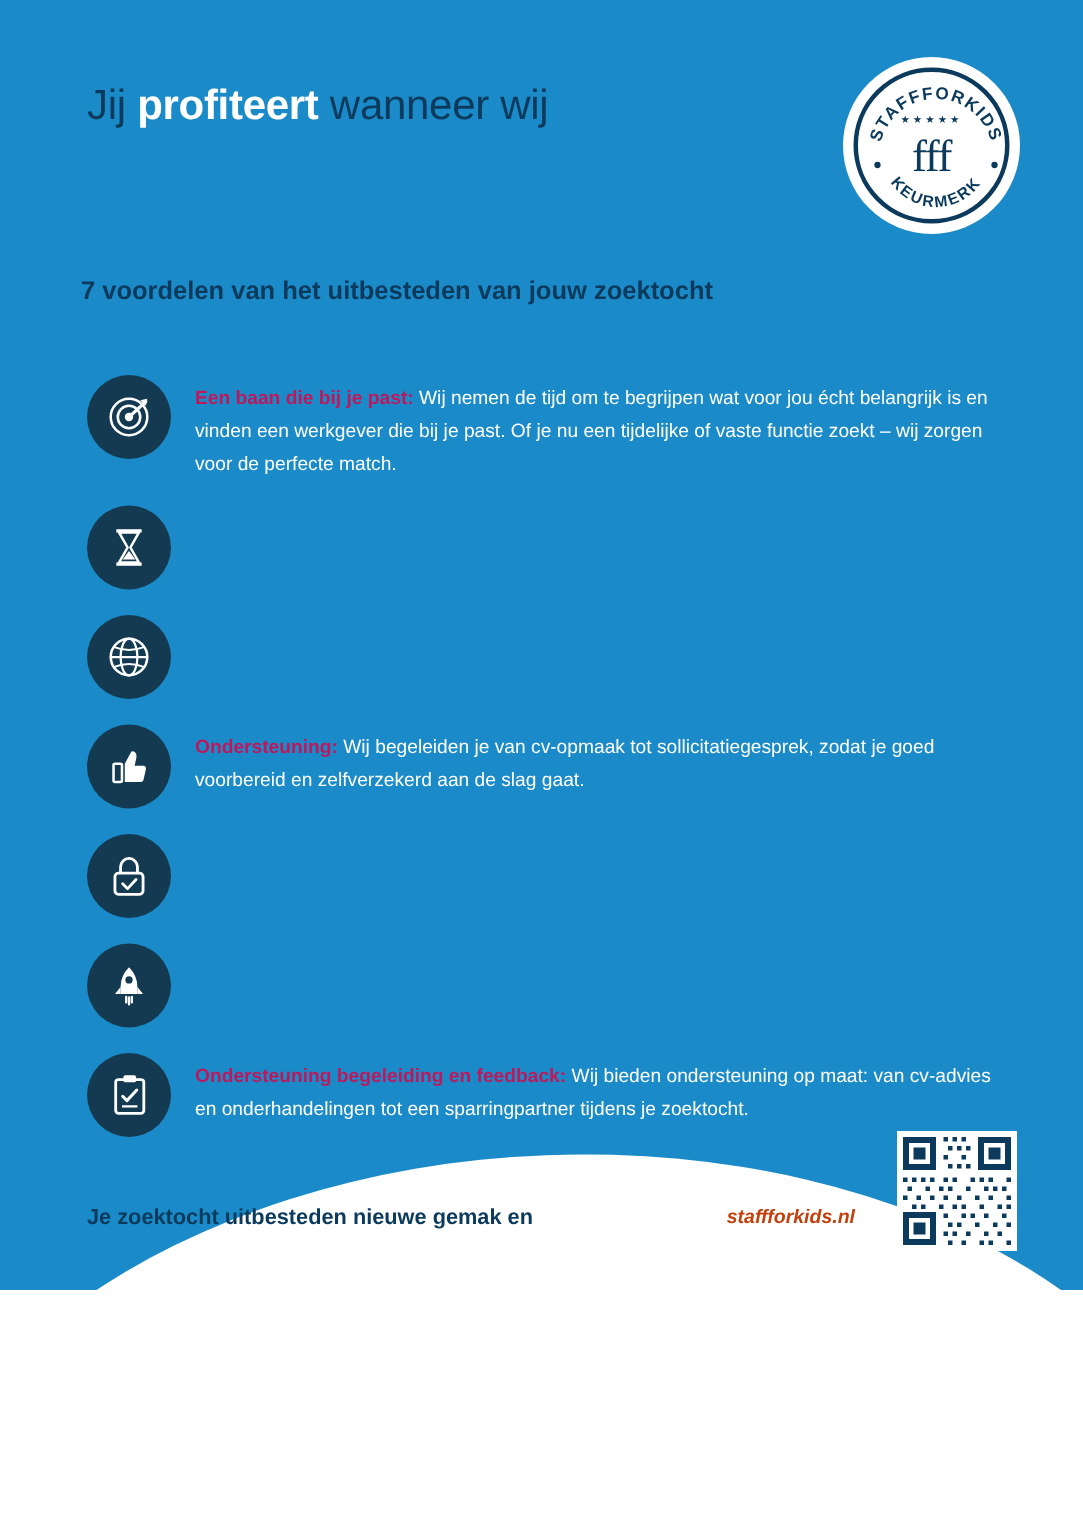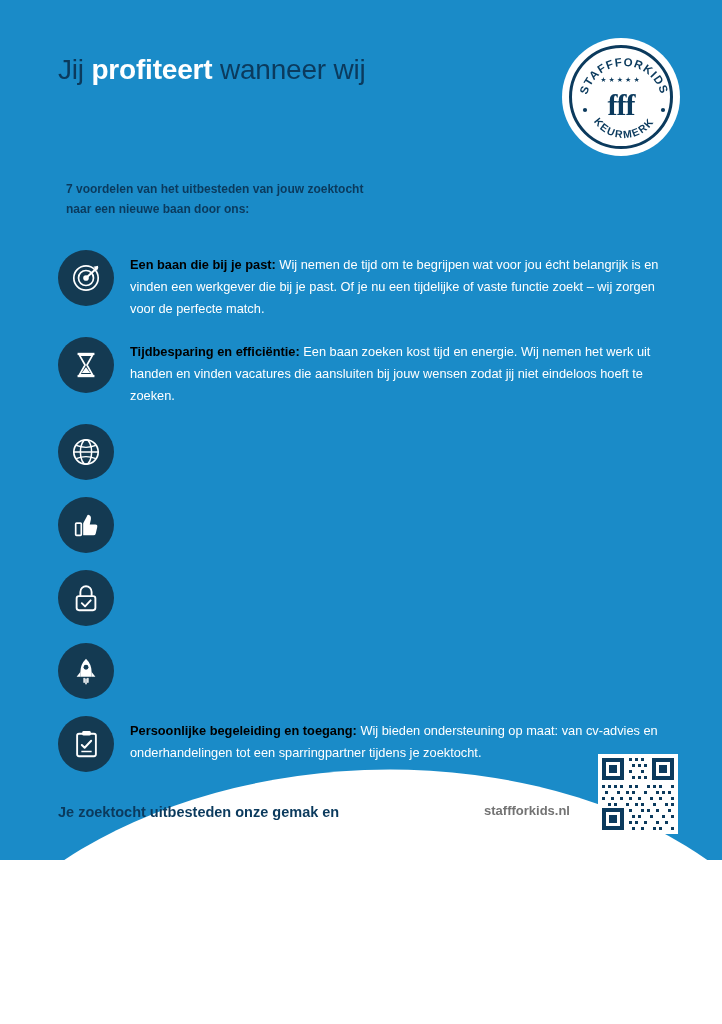--- a/index.html
+++ b/index.html
@@ -63,44 +63,44 @@
   .logo-inner {
     position: relative;
     width: 104px; height: 104px;
     border-radius: 50%;
     border: 3px solid #0b3a5d;
     display: flex; align-items: center; justify-content: center;
   }
   .logo svg { position: absolute; top: 0; left: 0; }
   .logo-fff {
     font-size: 30px;
-    font-weight: bold;
+    font-weight: normal;
     color: #0b3a5d;
     letter-spacing: -1px;
     font-family: "Liberation Serif", serif;
     line-height: 1;
     margin-top: 16px;
   }
   .logo-stars {
     position: absolute;
     top: 28px; left: 0; right: 0;
     text-align: center;
     font-size: 7px;
     color: #0b3a5d;
     letter-spacing: 2px;
   }
 
   
   .intro {
     position: absolute;
-    top: 180px; left: 66px;
+    top: 180px; left: 54px;
     width: 560px;
     color: #0b3a5d;
     font-weight: bold;
-    font-size: 12px;
+    font-size: 17px;
     line-height: 1.65;
   }
 
   
   .benefits {
     position: absolute;
     top: 248px; left: 58px;
     width: 610px;
   }
   .benefit {
@@ -117,38 +117,39 @@
     margin-right: 16px;
     margin-top: 2px;
   }
   .benefit-icon svg { display: block; }
   .benefit-text {
     font-size: 12.8px;
     line-height: 1.72;
     color: #ffffff;
     padding-top: 6px;
   }
-  .benefit-text .t { font-weight: bold; color: #000000; }
+  .benefit-text .t { font-weight: bold; color: #be185d; }
 
   
   .footer-text {
     position: absolute;
     left: 58px; bottom: 36px;
     width: 380px;
     color: #0b3a5d;
     font-weight: bold;
     font-size: 14.5px;
     line-height: 1.62;
   }
   .footer-url {
     position: absolute;
     right: 152px; bottom: 42px;
-    color: #737373;
+    color: #c2410c;
     font-weight: bold;
     font-size: 13px;
+    font-style: italic;
   }
   .qr {
     position: absolute;
     right: 44px; bottom: 26px;
     width: 80px; height: 80px;
     background: #ffffff;
   }
   .qr svg { display: block; }
 </style>
 </head>
@@ -179,21 +180,20 @@
         <circle cx="13" cy="62" r="2.1" fill="#0b3a5d"></circle>
         <circle cx="91" cy="62" r="2.1" fill="#0b3a5d"></circle>
       </svg>
       <div class="logo-stars">★★★★★</div>
       <div class="logo-fff">fff</div>
     </div>
   </div>
 
   <div class="intro">
     <div>7 voordelen van het uitbesteden van jouw zoektocht</div>
-    <div>naar een nieuwe baan door ons:</div>
   </div>
 
   <div class="benefits">
 
     <div class="benefit">
       <div class="benefit-icon">
         <svg width="30" height="30" viewBox="0 0 32 32">
           <circle cx="16" cy="16" r="13" fill="none" stroke="#ffffff" stroke-width="1.8"></circle>
           <circle cx="16" cy="16" r="8" fill="none" stroke="#ffffff" stroke-width="1.8"></circle>
           <circle cx="16" cy="16" r="3" fill="#ffffff"></circle>
@@ -208,23 +208,20 @@
 
     <div class="benefit">
       <div class="benefit-icon">
         <svg width="28" height="30" viewBox="0 0 28 32">
           <rect x="5" y="3" width="18" height="2.4" fill="#ffffff"></rect>
           <rect x="5" y="26.6" width="18" height="2.4" fill="#ffffff"></rect>
           <path d="M7 5.4 L21 5.4 L15 16 L21 26.6 L7 26.6 L13 16 Z" fill="none" stroke="#ffffff" stroke-width="1.8" stroke-linejoin="round"></path>
           <path d="M9.5 24.6 L18.5 24.6 L14 18.5 Z" fill="#ffffff"></path>
         </svg>
       </div>
-      <div class="benefit-text">
-        <span class="t">Tijdbesparing en efficiëntie:</span><span> Een baan zoeken kost tijd en energie. Wij nemen het werk uit handen en vinden vacatures die aansluiten bij jouw wensen zodat jij niet eindeloos hoeft te zoeken.</span>
-      </div>
     </div>
 
     <div class="benefit">
       <div class="benefit-icon">
         <svg width="30" height="30" viewBox="0 0 32 32">
           <circle cx="16" cy="16" r="13" fill="none" stroke="#ffffff" stroke-width="1.8"></circle>
           <ellipse cx="16" cy="16" rx="6" ry="13" fill="none" stroke="#ffffff" stroke-width="1.6"></ellipse>
           <line x1="3" y1="16" x2="29" y2="16" stroke="#ffffff" stroke-width="1.6"></line>
           <path d="M5.5 9 Q16 13 26.5 9" fill="none" stroke="#ffffff" stroke-width="1.4"></path>
           <path d="M5.5 23 Q16 19 26.5 23" fill="none" stroke="#ffffff" stroke-width="1.4"></path>
@@ -232,20 +229,23 @@
       </div>
     </div>
 
     <div class="benefit">
       <div class="benefit-icon">
         <svg width="30" height="30" viewBox="0 0 32 32">
           <path d="M13 14 L13 27 L24 27 Q26 27 26.4 25 L28 18 Q28.4 15.5 26 15.5 L20 15.5 L21.2 10 Q21.8 6 19 5.2 Q17.6 4.8 17 6.6 L13 14 Z" fill="#ffffff"></path>
           <rect x="5" y="14" width="6" height="13" rx="1" fill="none" stroke="#ffffff" stroke-width="1.8"></rect>
         </svg>
       </div>
+      <div class="benefit-text">
+        <span class="t">Ondersteuning:</span><span> Wij begeleiden je van cv-opmaak tot sollicitatiegesprek, zodat je goed voorbereid en zelfverzekerd aan de slag gaat.</span>
+      </div>
     </div>
 
     <div class="benefit">
       <div class="benefit-icon">
         <svg width="28" height="30" viewBox="0 0 28 32">
           <path d="M8 14 L8 9.5 A6 6 0 0 1 20 9.5 L20 14" fill="none" stroke="#ffffff" stroke-width="2"></path>
           <rect x="4" y="14" width="20" height="15" rx="2.5" fill="none" stroke="#ffffff" stroke-width="2"></rect>
           <path d="M9.5 21.5 L13 25 L19 18.5" fill="none" stroke="#ffffff" stroke-width="2" stroke-linecap="round" stroke-linejoin="round"></path>
         </svg>
       </div>
@@ -266,28 +266,28 @@
     <div class="benefit">
       <div class="benefit-icon">
         <svg width="27" height="30" viewBox="0 0 28 32">
           <rect x="4" y="5" width="20" height="24" rx="2" fill="none" stroke="#ffffff" stroke-width="2"></rect>
           <rect x="9.5" y="2" width="9" height="5" rx="1.4" fill="#ffffff"></rect>
           <path d="M9 17 L12 20 L19 12.5" fill="none" stroke="#ffffff" stroke-width="2.1" stroke-linecap="round" stroke-linejoin="round"></path>
           <line x1="8.5" y1="24" x2="19.5" y2="24" stroke="#ffffff" stroke-width="1.6"></line>
         </svg>
       </div>
       <div class="benefit-text">
-        <span class="t">Persoonlijke begeleiding en toegang:</span><span> Wij bieden ondersteuning op maat: van cv-advies en onderhandelingen tot een sparringpartner tijdens je zoektocht.</span>
+        <span class="t">Ondersteuning begeleiding en feedback:</span><span> Wij bieden ondersteuning op maat: van cv-advies en onderhandelingen tot een sparringpartner tijdens je zoektocht.</span>
       </div>
     </div>
 
   </div>
 
   <div class="footer-text">
-    <div>Je zoektocht uitbesteden onze gemak en</div>
+    <div>Je zoektocht uitbesteden nieuwe gemak en</div>
   </div>
 
   <div class="footer-url">staffforkids.nl</div>
 
   <div class="qr">
     <svg width="80" height="80" viewBox="0 0 80 80">
       <rect width="80" height="80" fill="#ffffff"></rect>
       <g fill="#0b3a5d">
 
         <rect x="4" y="4" width="22" height="22"></rect>

